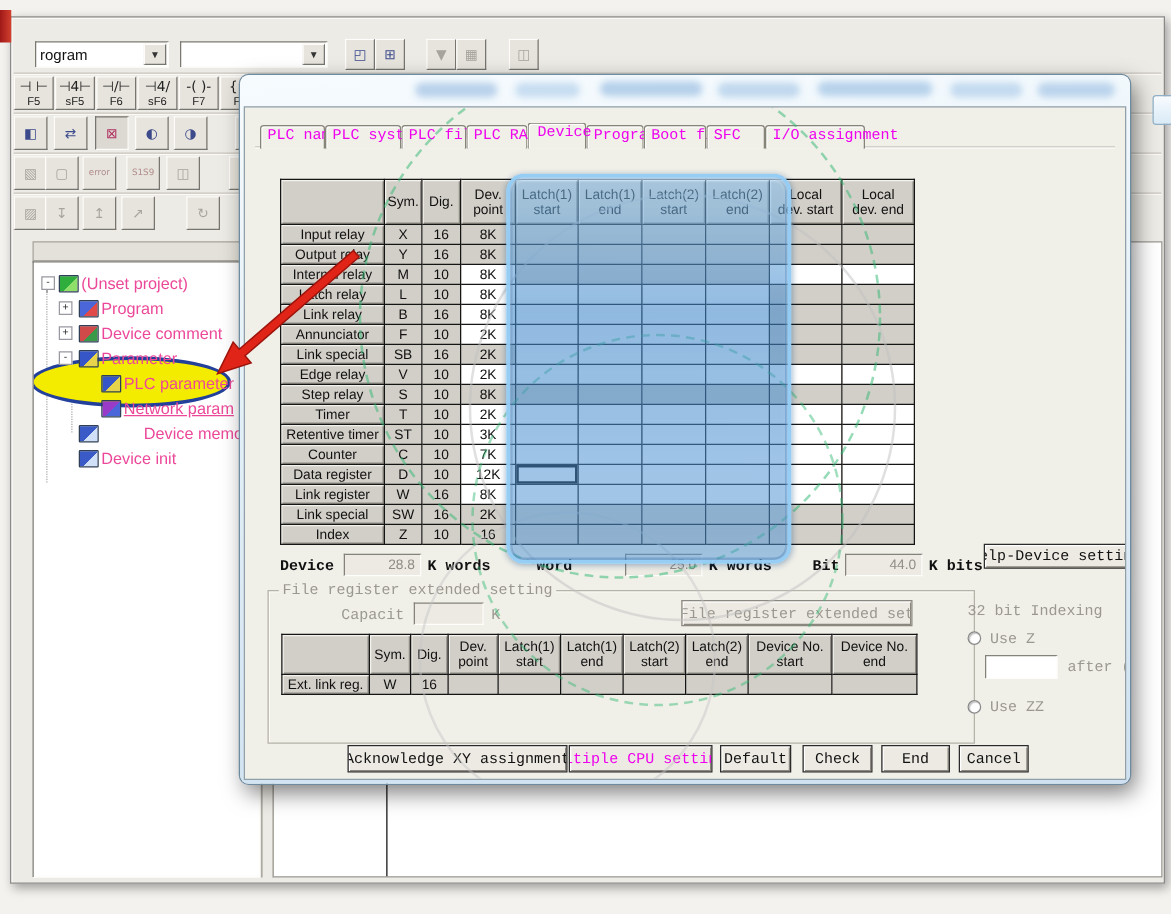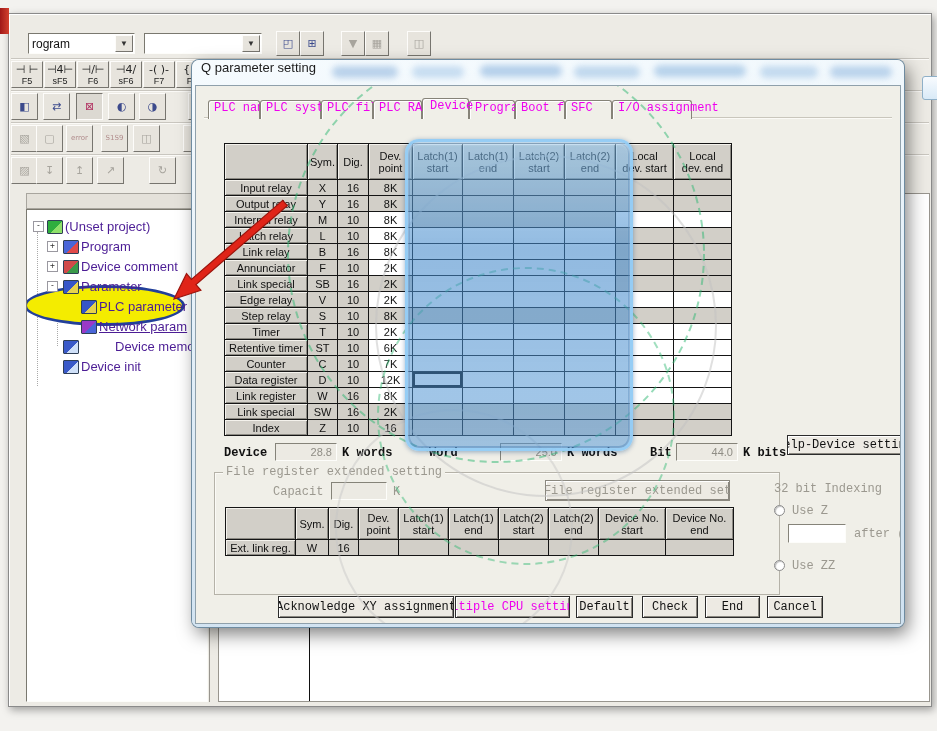--- a/index.html
+++ b/index.html
@@ -32,21 +32,21 @@
        border:1px solid #a8a59e;box-sizing:border-box;z-index:4;}
   #tree-close{position:absolute;right:1px;top:1px;width:13px;height:12px;background:#E7E4DD;
        border:1px solid;border-color:#fff #77756F #77756F #fff;font:9px/10px "Liberation Sans",sans-serif;
        text-align:center;color:#222;}
   #tree-panel{position:absolute;left:17px;top:195px;width:182px;height:493px;background:#fff;
        border:1px solid;border-color:#7a786f #fdfdfa #fdfdfa #7a786f;box-sizing:border-box;z-index:4;overflow:hidden;}
   .tree-row{position:relative;height:20px;display:flex;align-items:center;z-index:3;}
   .tree-row .exp{position:absolute;width:9px;height:9px;background:#fff;border:1px solid #9a98a0;
        font:8px/8px "DejaVu Sans Mono",monospace;text-align:center;color:#333;}
   .tree-row .t-icon{position:absolute;width:14px;height:12px;border:1px solid #2f3f55;border-radius:1px;}
-  .tree-row .lbl{position:absolute;font:13px "Liberation Sans",sans-serif;color:#4c1d95;white-space:nowrap;}
+  .tree-row .lbl{position:absolute;font:13px "Liberation Sans",sans-serif;color:#ec4899;white-space:nowrap;}
   .tree-vline{position:absolute;width:0;border-left:1px dotted #a9a9a9;z-index:1;}
   #hl-ellipse{position:absolute;left:-3px;top:75px;width:161px;height:41px;border-radius:50%;
        background:#F4EC00;border:3px solid #23409a;box-sizing:border-box;z-index:2;}
   
   #splitter{position:absolute;left:200px;top:179px;width:8px;height:509px;background:#EDEBE5;
        border-left:1px solid #98958e;border-right:1px solid #98958e;z-index:3;}
   #canvas{position:absolute;left:209px;top:179px;width:712px;height:509px;background:#fff;
        border:1px solid #98958e;box-sizing:border-box;z-index:2;}
   #canvas .rail{position:absolute;left:90px;top:0;bottom:0;width:1px;background:#111;}
   
@@ -319,21 +319,20 @@
         </div>
         <div class="tree-row">
           <div class="t-icon" style="left: 36px; top: 4px; background: linear-gradient(135deg, rgb(58, 90, 200) 55%, rgb(207, 224, 248) 55%);"></div>
           <div class="lbl" style="left: 54px; top: 3px;">Device init</div>
         </div>
       </div>
   </div>
 </div>
 
 <div id="dlg">
-  <div id="dlg-title">Q parameter setting</div>
   <div class="blur-blob" style="left:140px;top:6px;width:66px;background:#abc8e6;"></div>
   <div class="blur-blob" style="left:220px;top:6px;width:52px;background:#bcd6ee;"></div>
   <div class="blur-blob" style="left:288px;top:5px;width:82px;background:#a6c6e6;"></div>
   <div class="blur-blob" style="left:382px;top:6px;width:66px;background:#b4d0ea;"></div>
   <div class="blur-blob" style="left:462px;top:5px;width:92px;background:#a9c9e7;"></div>
   <div class="blur-blob" style="left:568px;top:6px;width:58px;background:#b8d3ec;"></div>
   <div class="blur-blob" style="left:638px;top:6px;width:62px;background:#aecbe8;"></div>
 
   <div id="dlg-body">
     <svg class="wm" width="704" height="538" viewBox="0 0 704 538">
@@ -530,21 +529,21 @@
               <td class="c-white"></td>
               <td class="c-white"></td>
               <td class="c-white"></td>
               <td class="c-white"></td>
               <td class="c-white"></td>
             </tr>
             <tr>
               <td class="hdr">Retentive timer</td>
               <td class="c-grey">ST</td>
               <td class="c-grey">10</td>
-              <td class="c-white">6K</td>
+              <td class="c-white">3K</td>
               <td class="c-white"></td>
               <td class="c-white"></td>
               <td class="c-white"></td>
               <td class="c-white"></td>
               <td class="c-white"></td>
               <td class="c-white"></td>
             </tr>
             <tr>
               <td class="hdr">Counter</td>
               <td class="c-grey">C</td>

